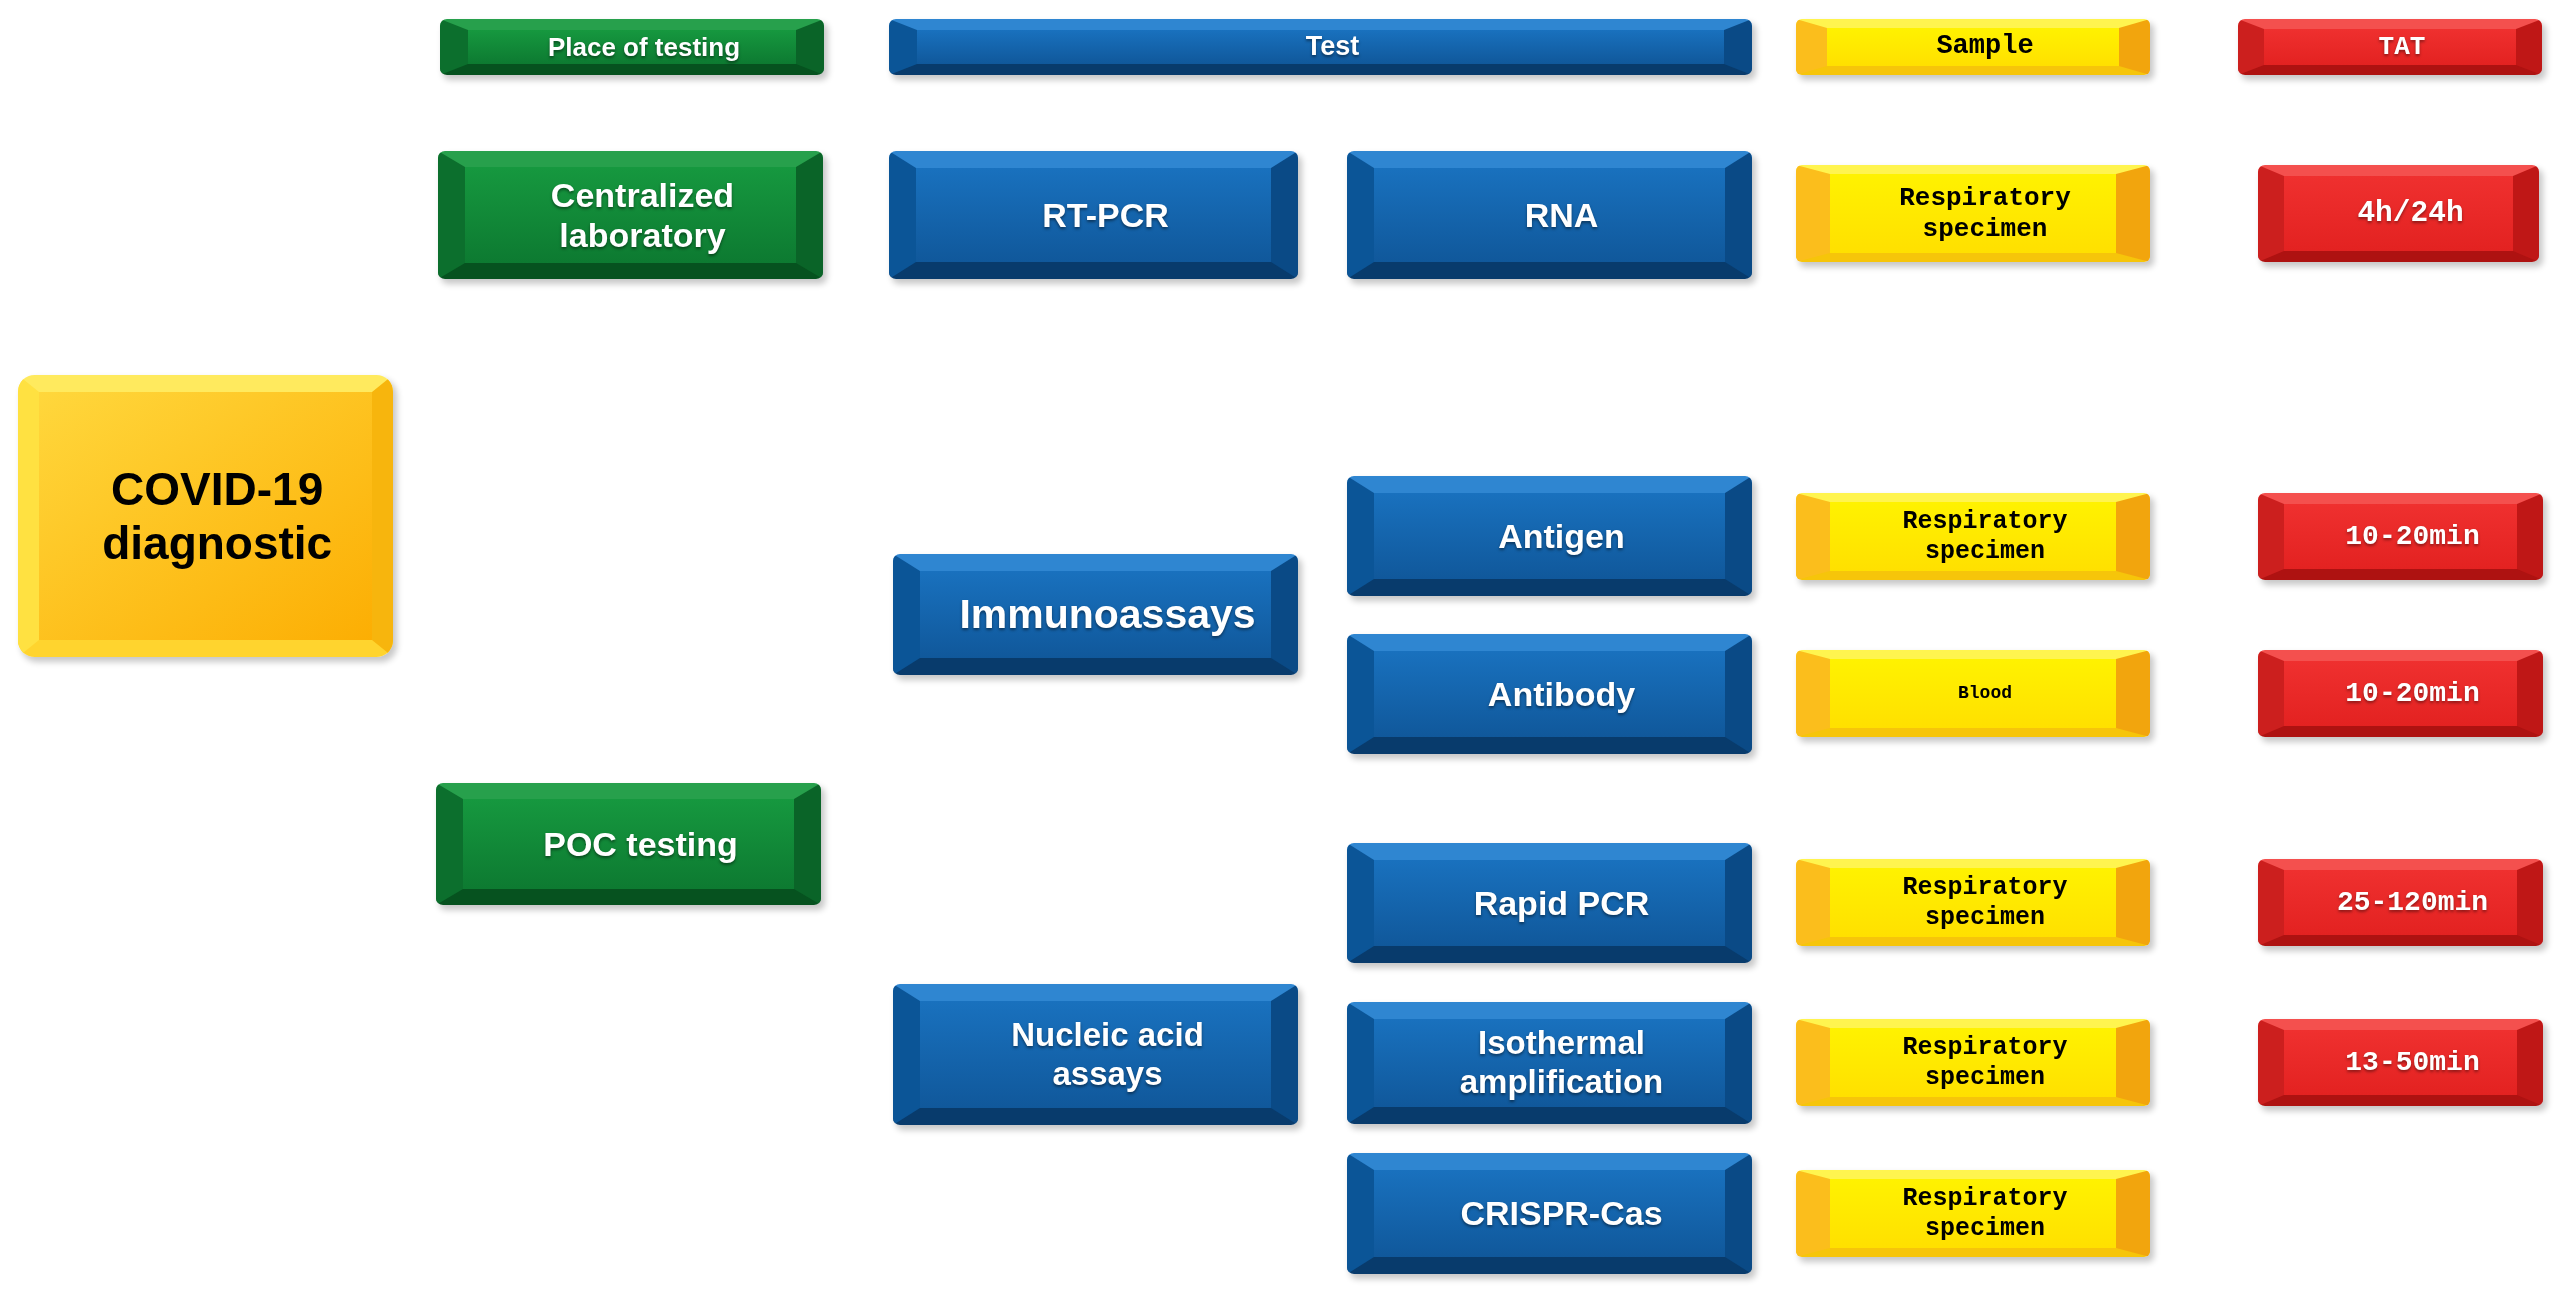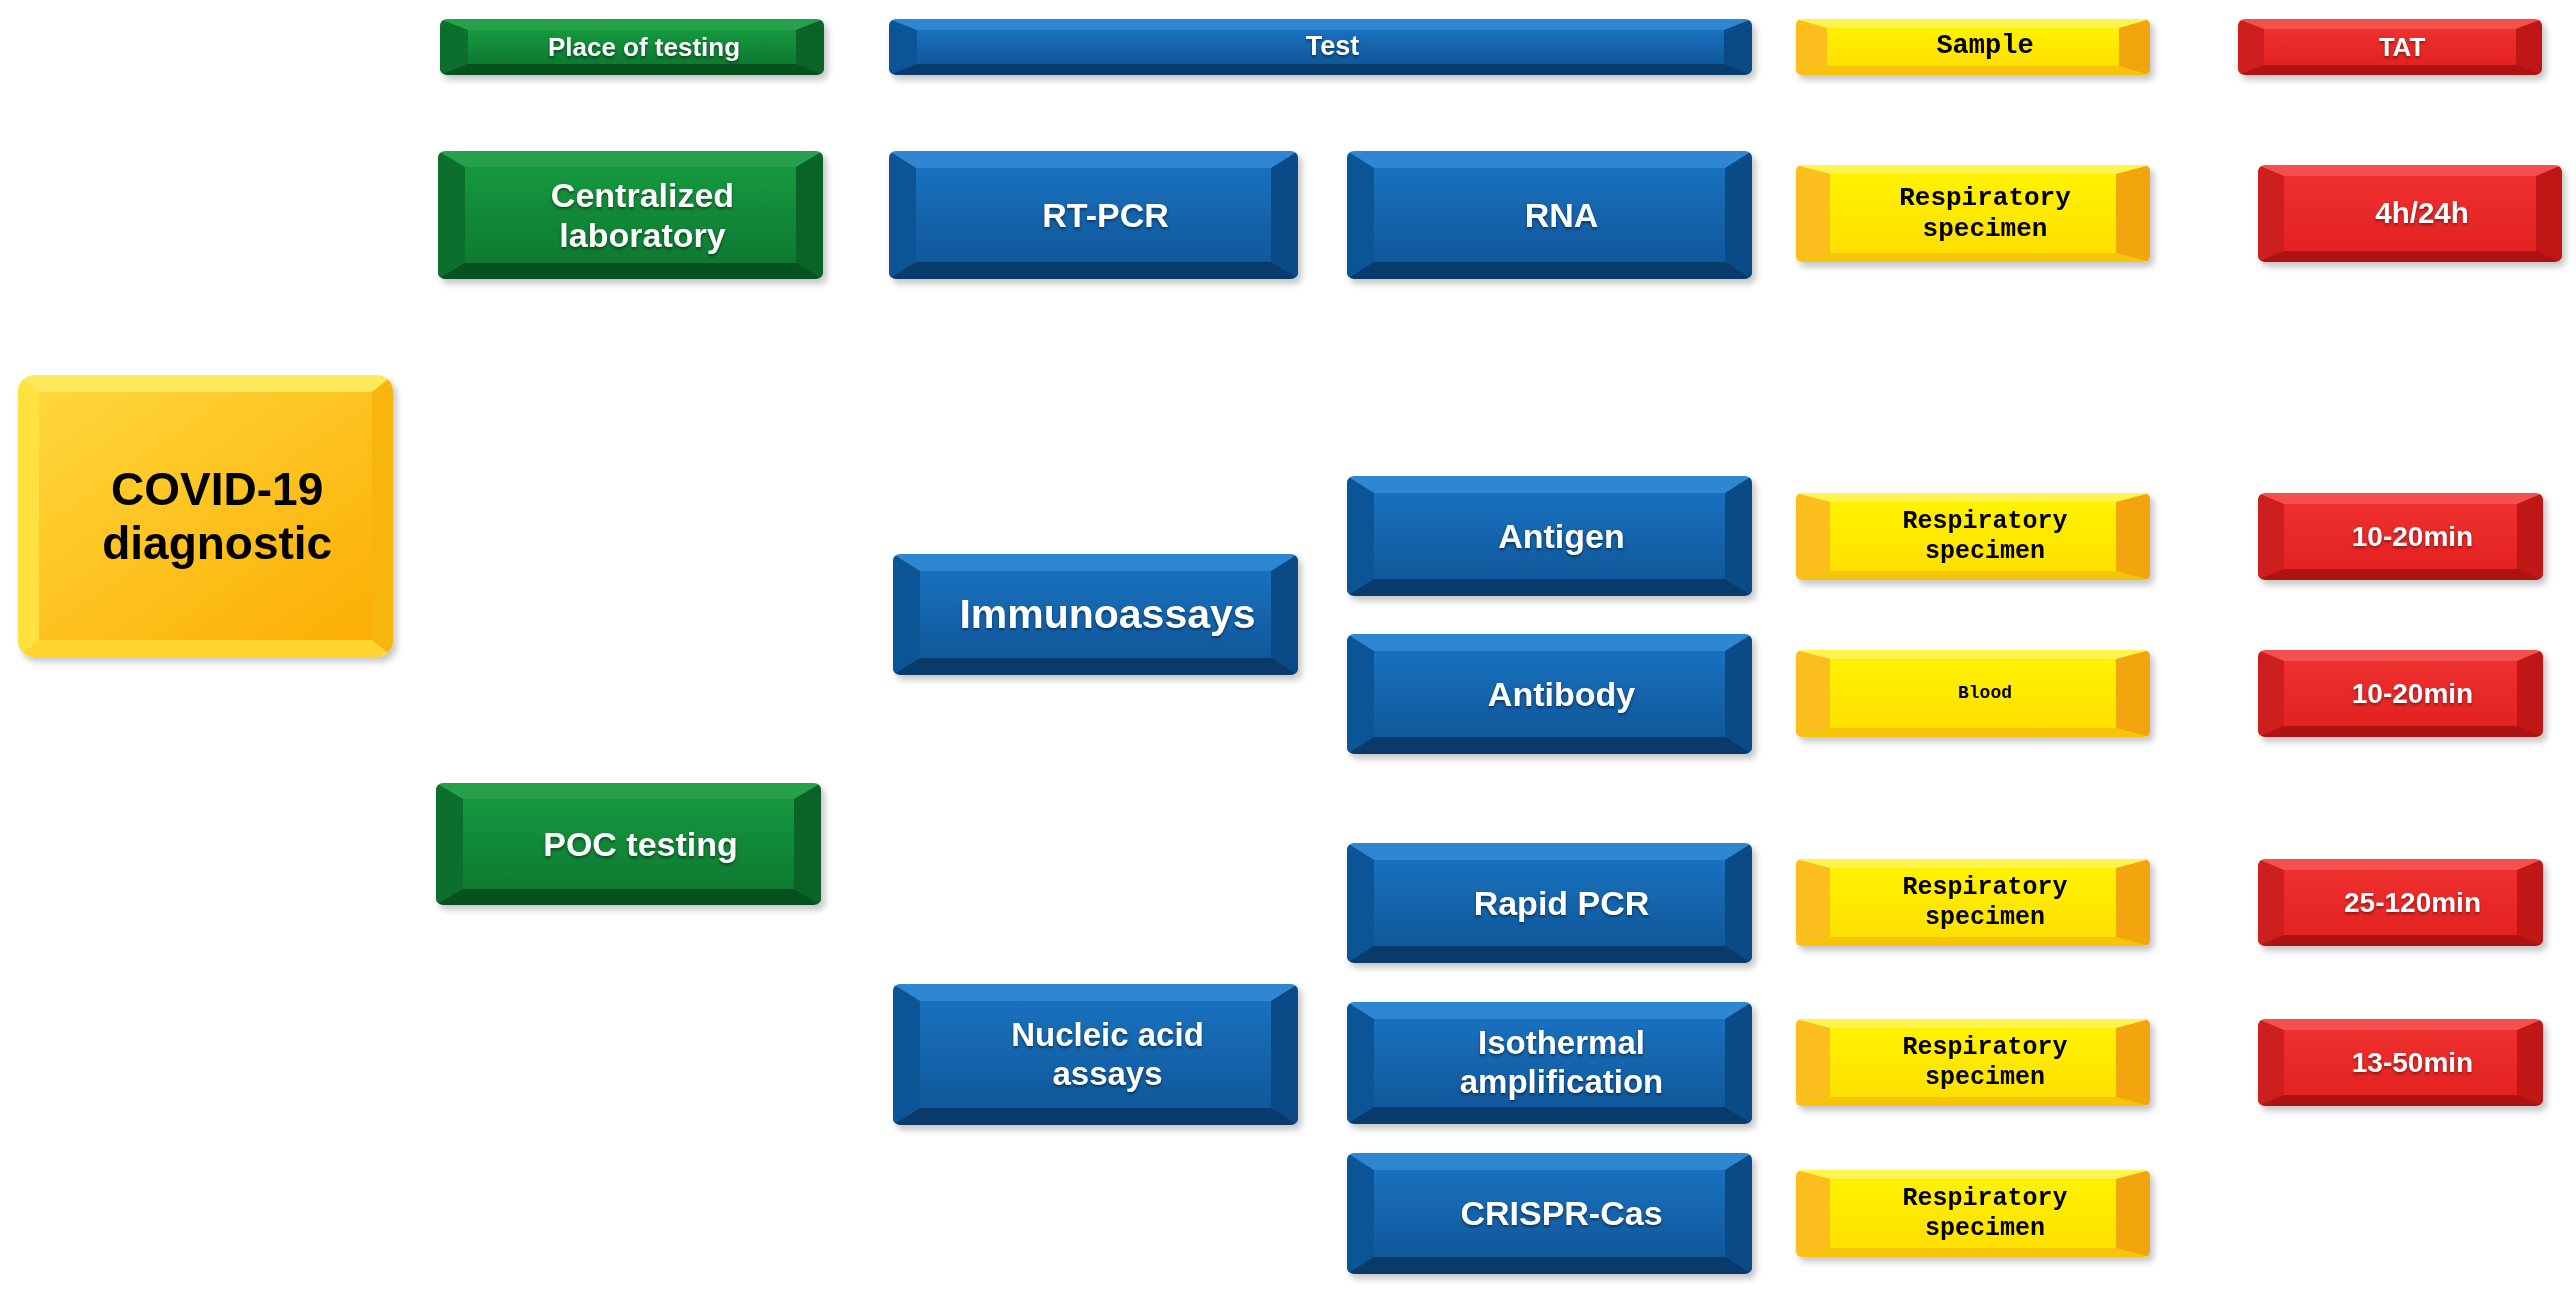--- a/index.html
+++ b/index.html
@@ -32,20 +32,21 @@
     border-color:#FFF44F #F2A50D #F6C50A #FBBE1C;
     background:linear-gradient(180deg,#FFF200 0%,#FFE000 100%);
     color:#000000;border-radius:5.9px;font-family:Liberation Mono, monospace;
   }
   .red{
     border-width:11.8px 26px;
     border-color:#F4504E #BF1716 #AE1211 #CC1F1E;
     background:linear-gradient(180deg,#EF302F 0%,#E32221 100%);
     color:#ffffff;border-radius:7px;
     text-shadow:0 1.8px 3px rgba(0,0,0,0.4);
+    font-family:Liberation Mono, monospace;
   }
   .gold{
     border-width:17.7px 21px;
     border-color:#FFEA5E #F7B50D #FFD42E #FFE141;
     background:linear-gradient(145deg,#FFD73C 0%,#FCAE03 100%);
     color:#000000;border-radius:16.5px;
   }
   .hdr{border-width:11.8px 28px;}
 </style>
 </head>
@@ -60,21 +61,21 @@
 
   <div class="box gold" style="left:17.7px;top:375px;width:375px;height:282px;font-size:46px">COVID-19
 diagnostic</div>
 
   <div class="box green" style="left:438px;top:151px;width:385px;height:128px;font-size:34px">Centralized
 laboratory</div>
   <div class="box blue" style="left:889px;top:151px;width:409px;height:128px;font-size:34px">RT-PCR</div>
   <div class="box blue" style="left:1347px;top:151px;width:405px;height:128px;font-size:34px">RNA</div>
   <div class="box yellow" style="left:1796px;top:165px;width:354px;height:97px;font-size:26px">Respiratory
 specimen</div>
-  <div class="box red" style="left:2258px;top:165px;width:304px;height:97px;font-size:29.5px">4h/24h</div>
+  <div class="box red" style="left:2258px;top:165px;width:281px;height:97px;font-size:29.5px">4h/24h</div>
 
   <div class="box green" style="left:436px;top:783px;width:385px;height:122px;font-size:34px">POC testing</div>
 
   <div class="box blue" style="left:893px;top:554px;width:405px;height:121px;font-size:41px">Immunoassays</div>
 
   <div class="box blue" style="left:1347px;top:476px;width:405px;height:120px;font-size:34px">Antigen</div>
   <div class="box yellow" style="left:1796px;top:493px;width:354px;height:87px;font-size:25px">Respiratory
 specimen</div>
   <div class="box red" style="left:2258px;top:493px;width:285px;height:87px;font-size:28px">10-20min</div>
 

